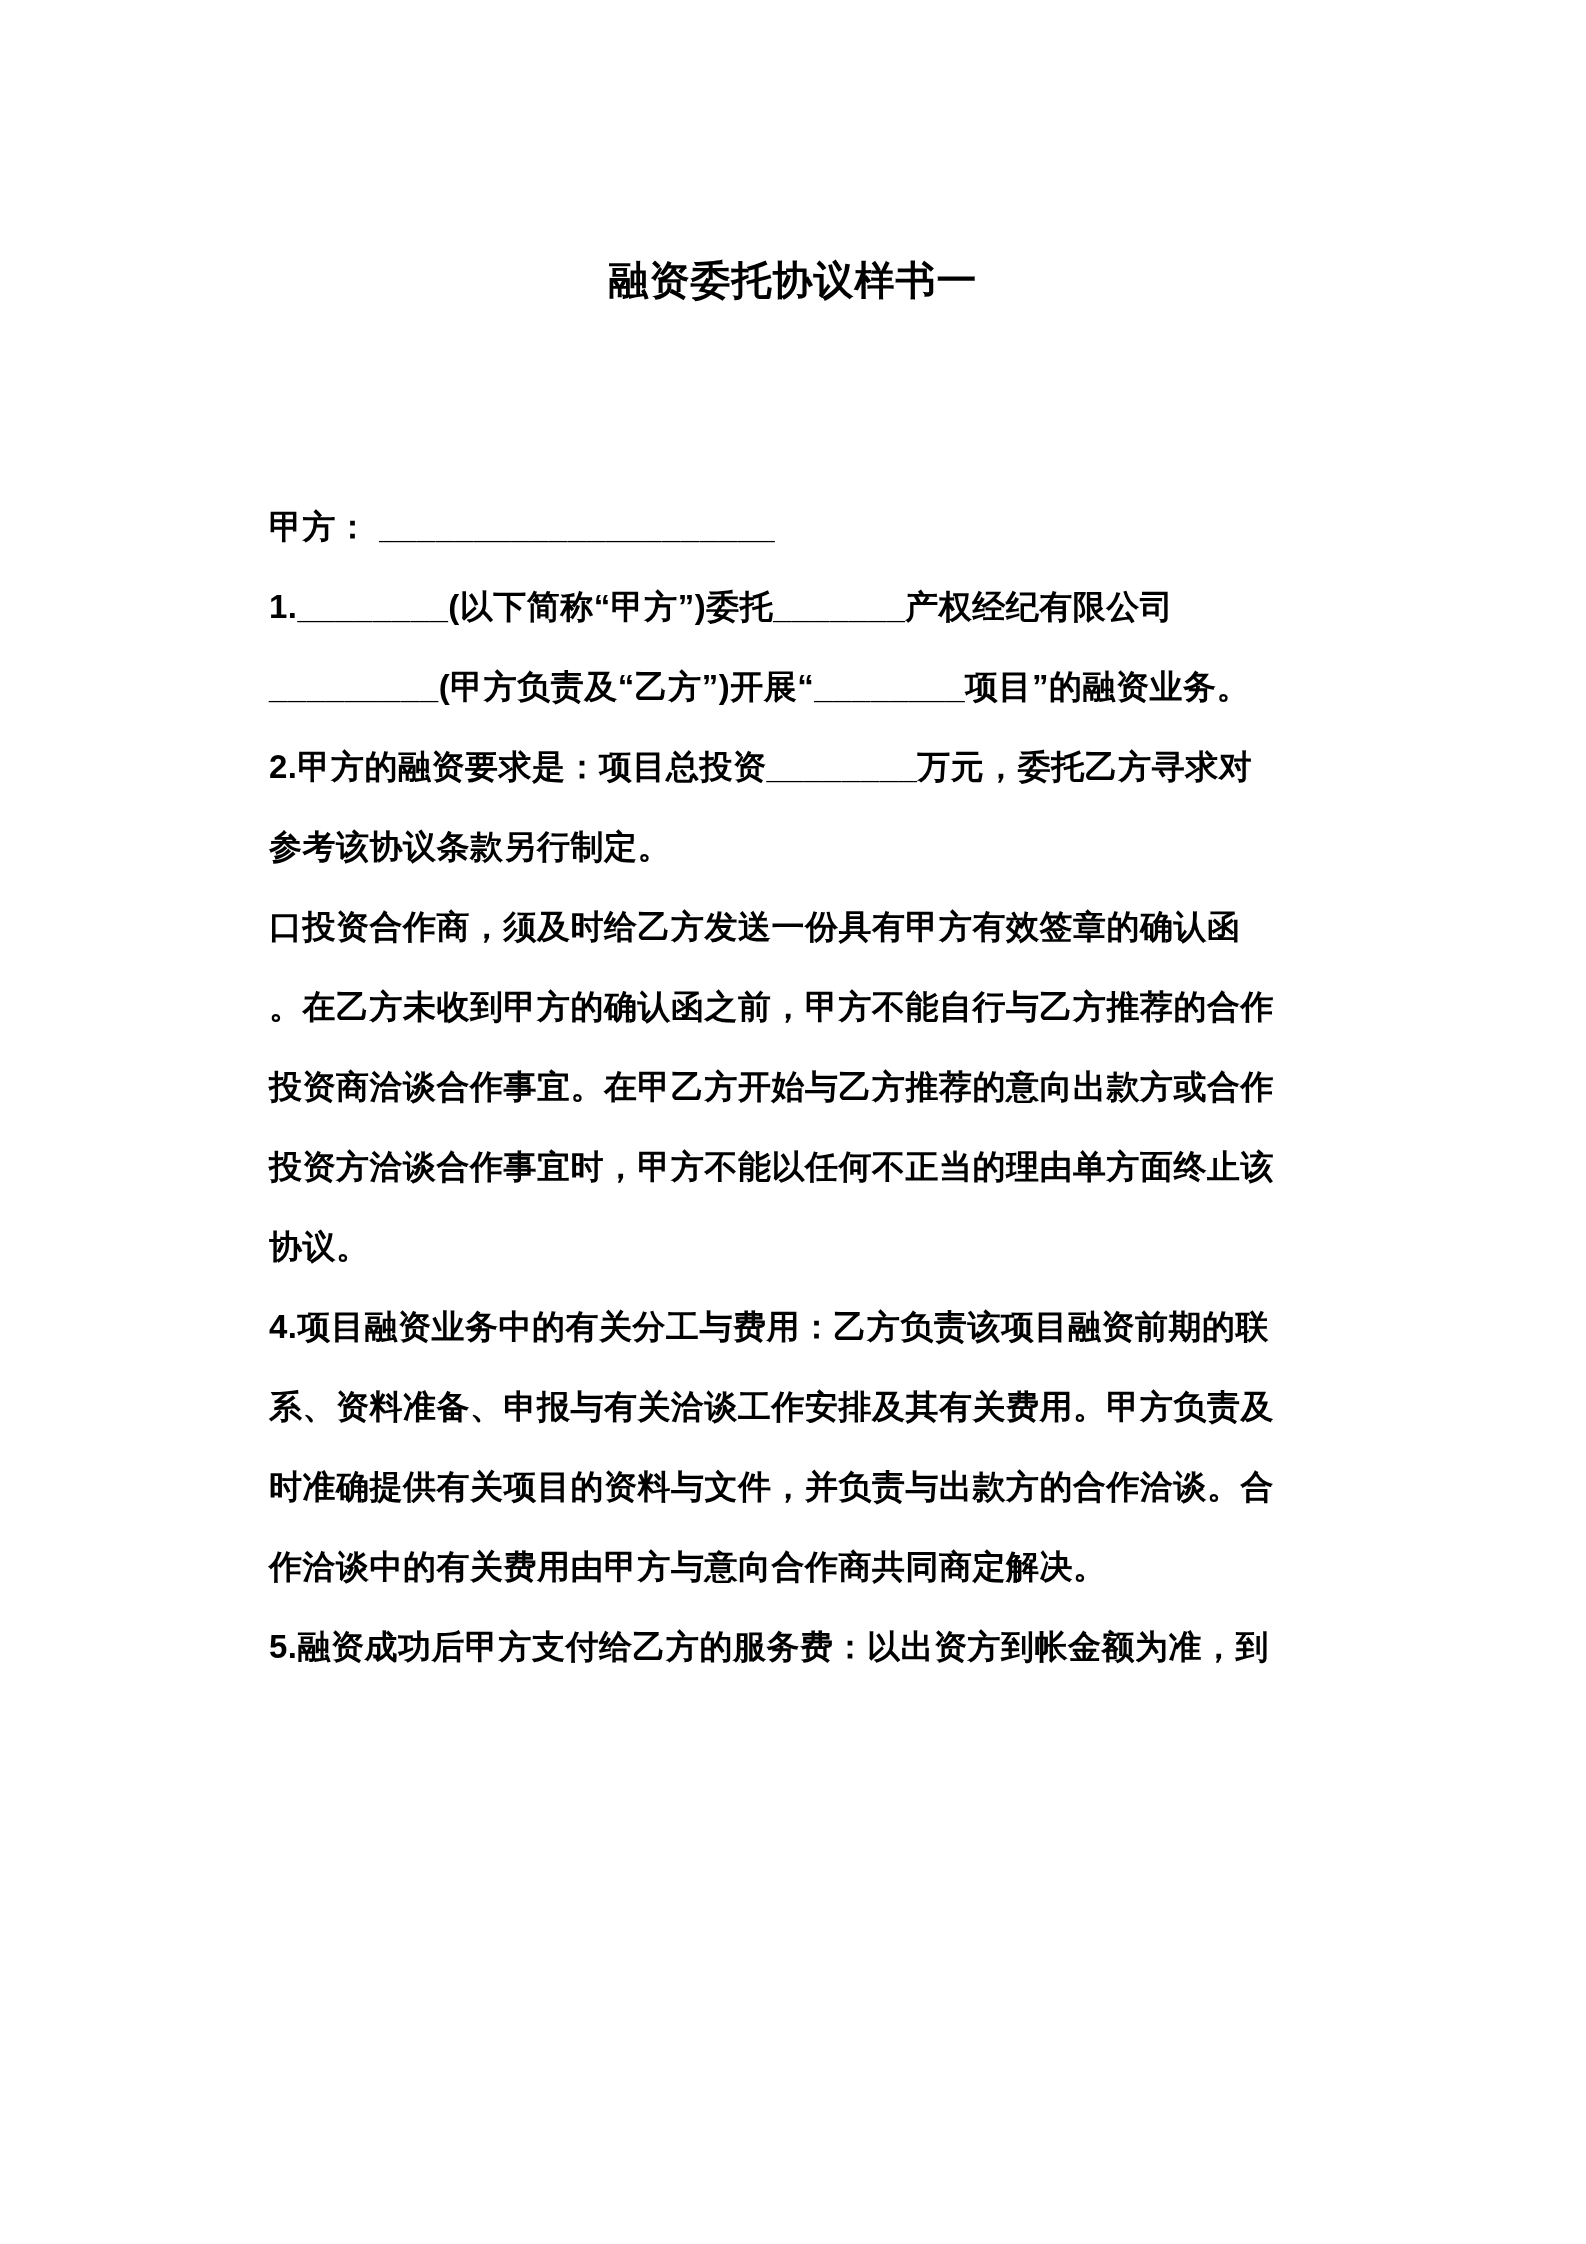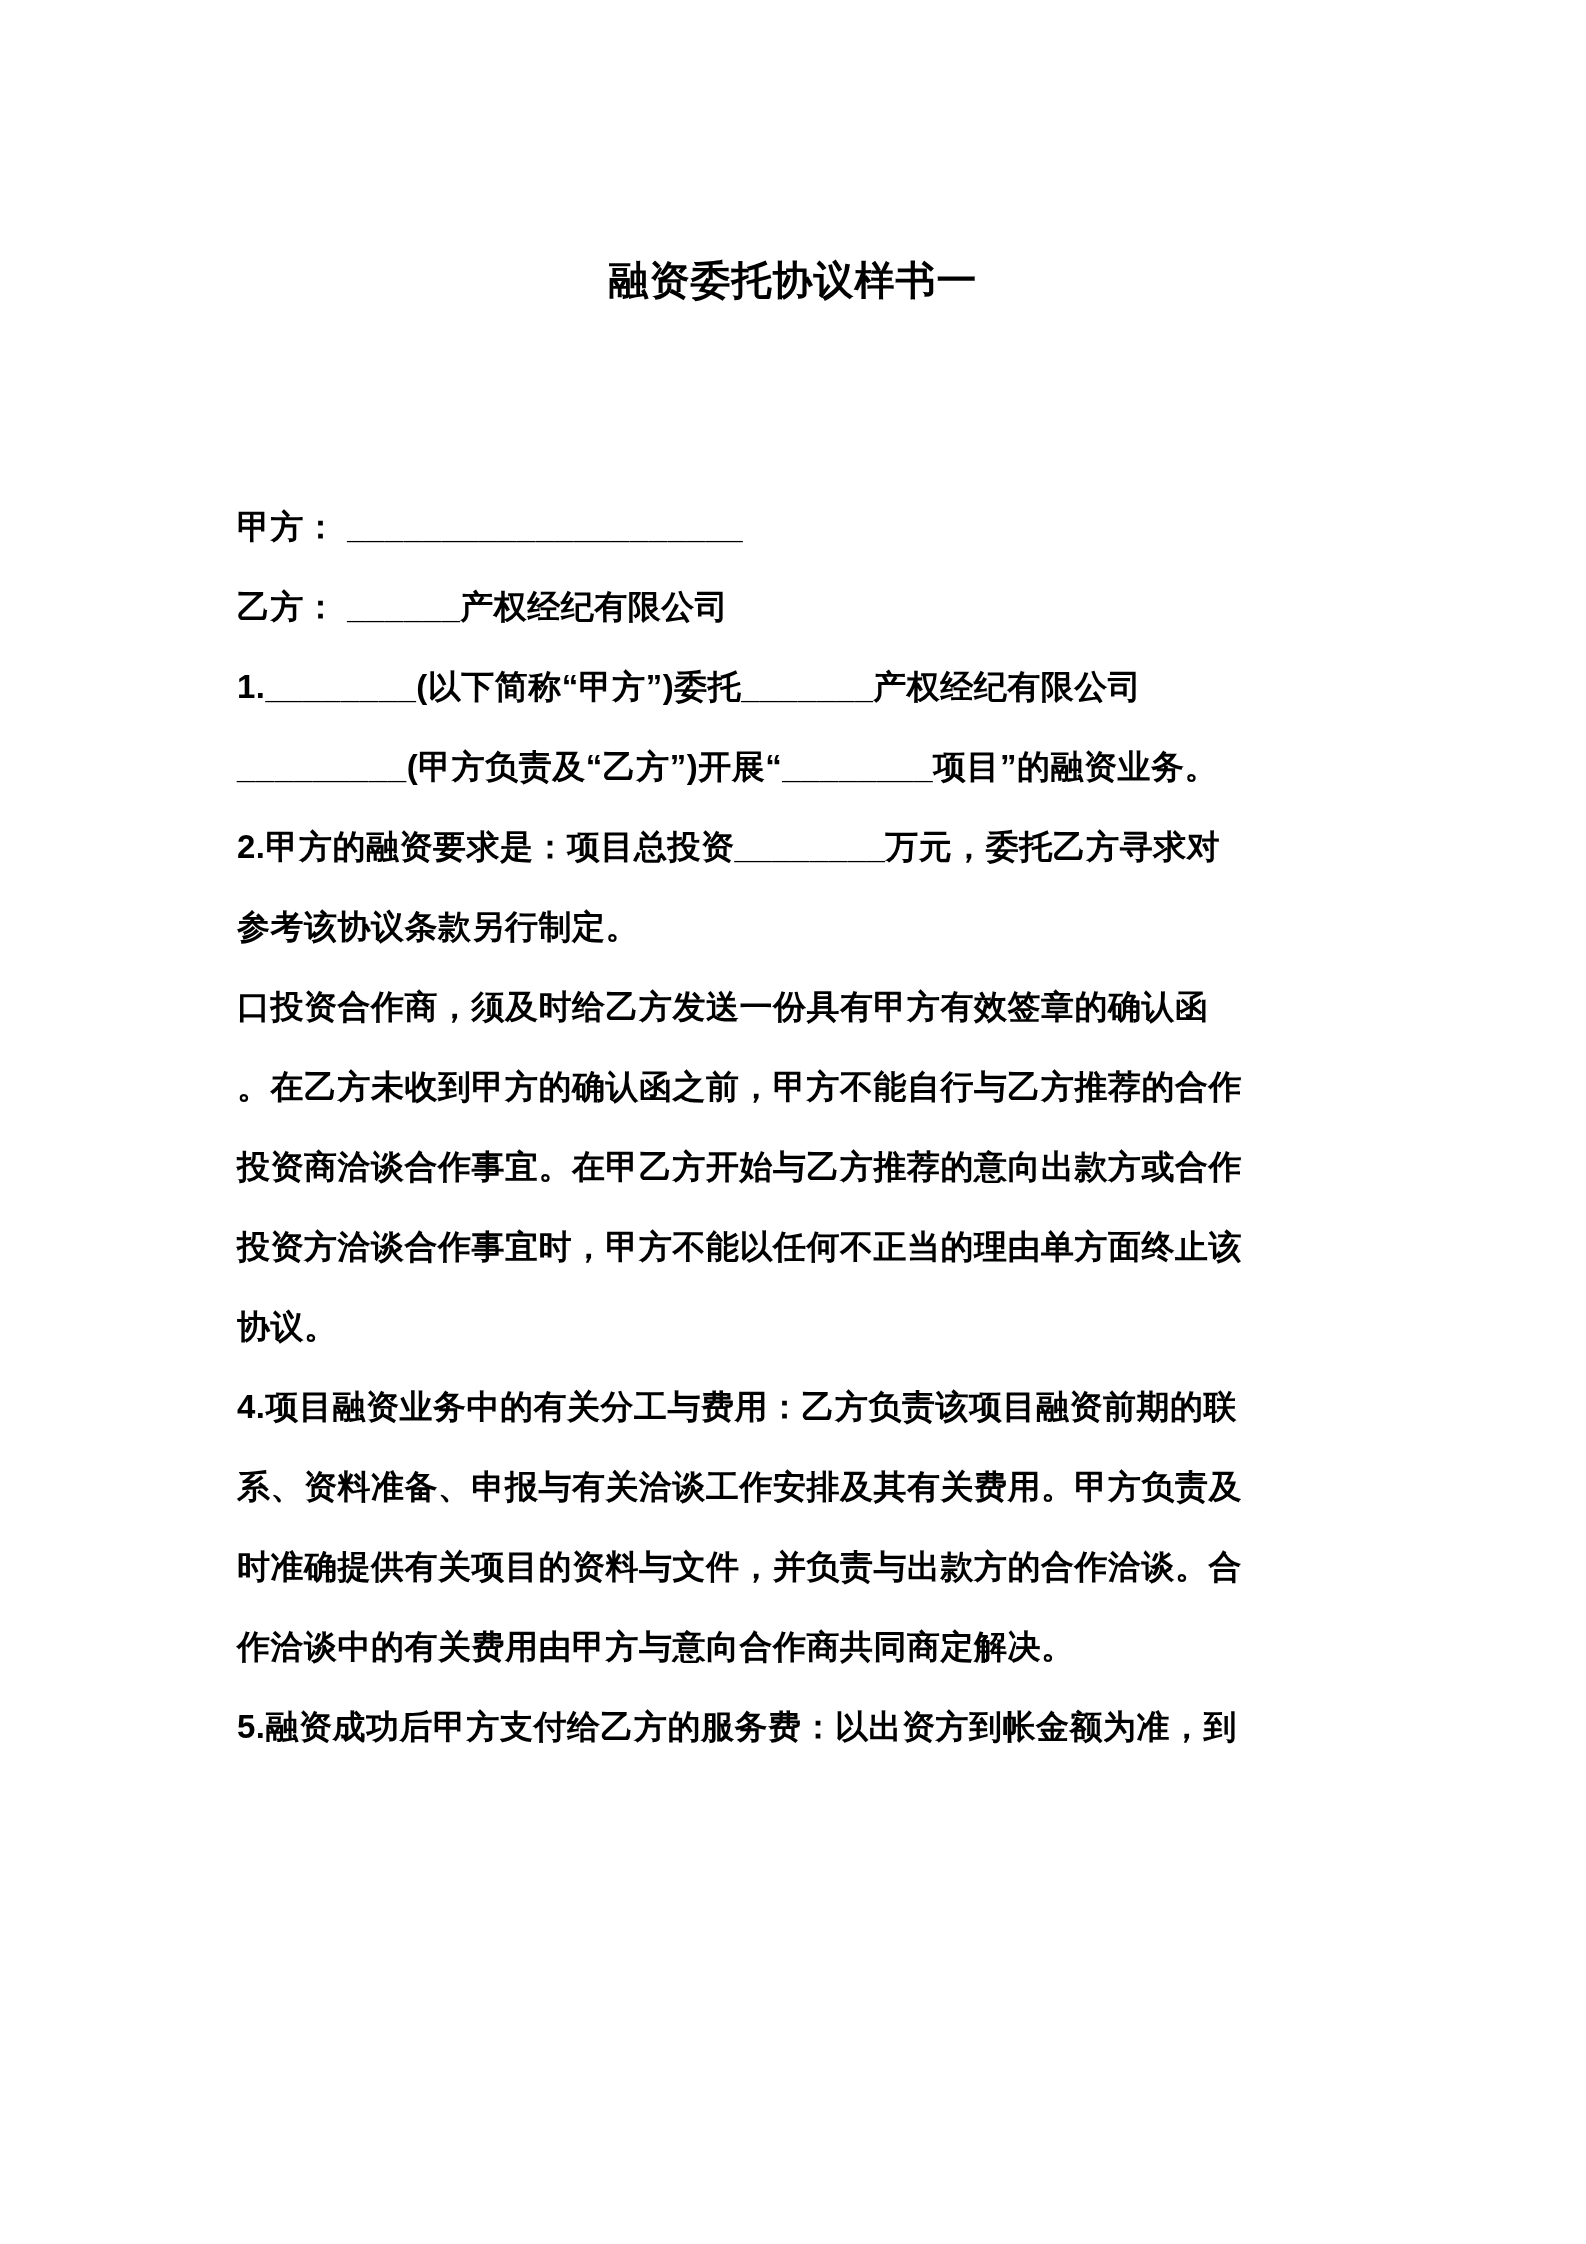--- a/index.html
+++ b/index.html
@@ -22,39 +22,39 @@
     font-size: 40px;
     line-height: 64px;
     font-weight: 700;
     text-align: center;
     letter-spacing: 1px;
   }
   .doc-body {
     margin-top: 175px;
     padding-left: 237px;
     padding-right: 80px;
+    margin-left: 32px;
   }
   .doc-line {
     font-size: 33px;
     line-height: 80px;
     font-weight: 700;
     white-space: pre;
     letter-spacing: 0.5px;
   }
 </style>
 </head>
 <body>
 
 <div class="page">
 
   <h1 class="doc-title">融资委托协议样书一</h1>
 
   <div class="doc-body">
     <div class="doc-line">甲方： _____________________</div>
-    <div class="doc-line">乙方： ______产权经纪有限公司</div>
     <div class="doc-line">1.________(以下简称“甲方”)委托_______产权经纪有限公司</div>
     <div class="doc-line">_________(甲方负责及“乙方”)开展“________项目”的融资业务。</div>
     <div class="doc-line">2.甲方的融资要求是：项目总投资________万元，委托乙方寻求对</div>
     <div class="doc-line">参考该协议条款另行制定。</div>
     <div class="doc-line">口投资合作商，须及时给乙方发送一份具有甲方有效签章的确认函</div>
     <div class="doc-line">。在乙方未收到甲方的确认函之前，甲方不能自行与乙方推荐的合作</div>
     <div class="doc-line">投资商洽谈合作事宜。在甲乙方开始与乙方推荐的意向出款方或合作</div>
     <div class="doc-line">投资方洽谈合作事宜时，甲方不能以任何不正当的理由单方面终止该</div>
     <div class="doc-line">协议。</div>
     <div class="doc-line">4.项目融资业务中的有关分工与费用：乙方负责该项目融资前期的联</div>

